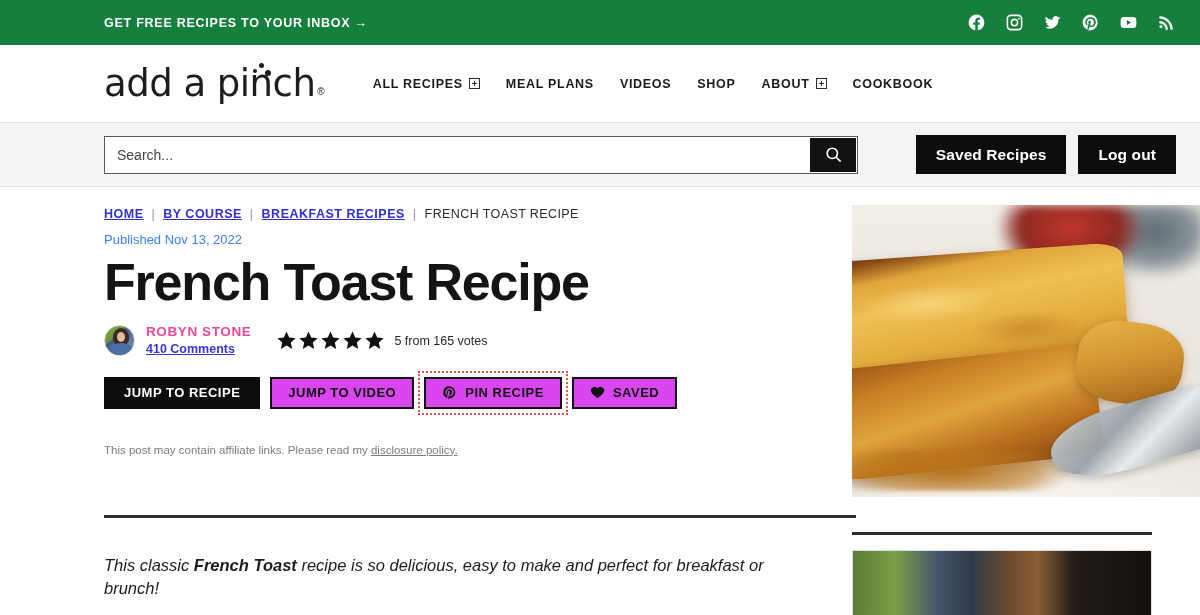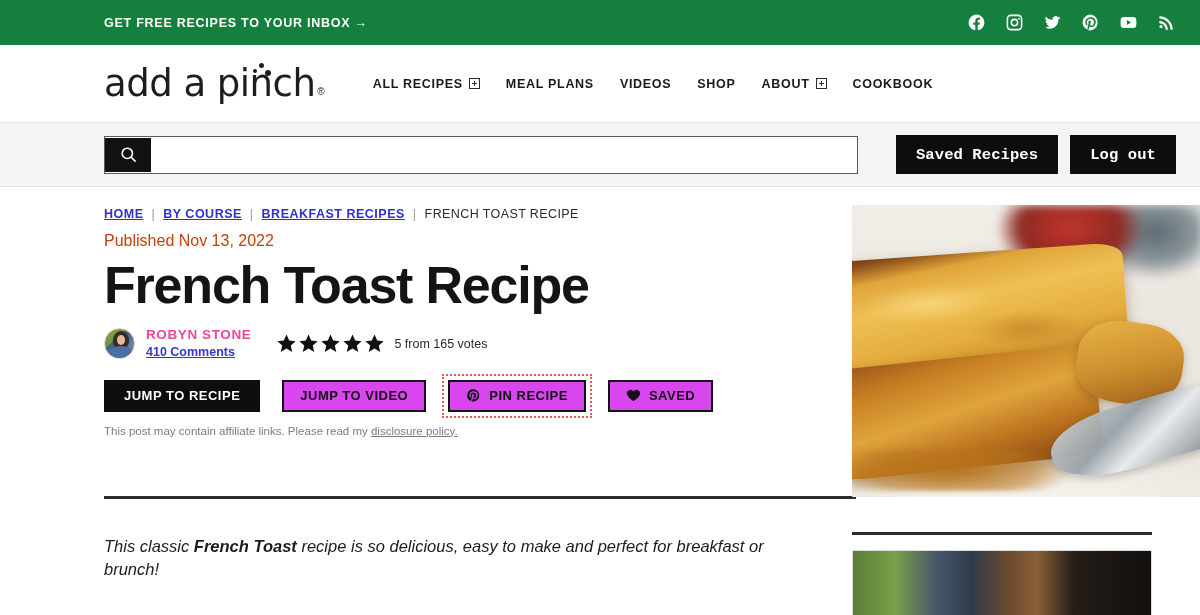--- a/index.html
+++ b/index.html
@@ -93,41 +93,41 @@
     width:46px; background:#111111; border:none; cursor:pointer;
     display:flex; align-items:center; justify-content:center;
     margin:1px 1px 1px 0;
   }
   .search-btn svg { width:19px; height:19px; stroke:#ffffff; fill:none; stroke-width:2; }
   .hdr-actions { margin-left:auto; display:flex; align-items:center; gap:12px; }
   .btn-dark {
     background:#0d0d0d; color:#ffffff; border:none; cursor:pointer;
     font-size:15.5px; font-weight:bold; letter-spacing:.1px;
     padding:0 20px; height:39px; display:flex; align-items:center;
-    font-family:Liberation Mono, monospace;
+    font-family:Liberation Sans, sans-serif;
   }
 
   
   .page { display:flex; padding:0 24px 0 104px; }
   .main-col { width:700px; padding-top:20px; position:relative; }
   .side-col { width:auto; padding-top:18px; padding-left:48px; }
 
   .breadcrumb {
     display:flex; align-items:center; gap:8px;
     font-size:12.5px; font-weight:bold; letter-spacing:.5px;
     margin-bottom:11px; flex-wrap:nowrap;
   }
   .bc-link {
     color:#2f2fd4; text-decoration:underline; cursor:pointer;
     font-weight:bold;
   }
   .bc-sep { color:#9a9a9a; font-weight:normal; }
   .bc-current { color:#2b2b2b; font-weight:normal; letter-spacing:.4px; }
 
-  .published { font-size:16px; color:#c2410c; margin-bottom:8px; }
+  .published { font-size:13px; color:#3b82f6; margin-bottom:8px; }
 
   .recipe-title {
     font-size:52px; font-weight:bold; letter-spacing:-1.2px;
     line-height:1.05; color:#141414; margin-bottom:14px;
     font-family:"Liberation Sans", sans-serif;
   }
 
   .byline { display:flex; align-items:center; gap:11px; margin-bottom:19px; }
   .avatar {
     width:31px; height:31px; border-radius:50%; flex:none;
@@ -153,21 +153,21 @@
   }
   .comments-link {
     font-size:12.5px; color:#3636d6; text-decoration:underline;
     cursor:pointer; font-weight:bold;
   }
   .rating { display:flex; align-items:center; gap:9px; margin-left:14px; }
   .stars { display:flex; gap:1px; }
   .stars svg { width:21px; height:21px; fill:#111111; display:block; }
   .votes { font-size:12.5px; color:#2a2a2a; }
 
-  .actions { display:flex; align-items:center; gap:12px; margin-bottom:13px; }
+  .actions { display:flex; align-items:center; gap:0; margin-bottom:35px; }
   .act {
     height:32px; display:flex; align-items:center; justify-content:center;
     gap:8px; font-size:13px; font-weight:bold; letter-spacing:.5px;
     border:2px solid #111111; background:#d946ef; color:#111111;
     cursor:pointer; padding:0 16px; white-space:nowrap;
     font-family:"Liberation Sans", sans-serif;
   }
   .act.filled { background:#0d0d0d; color:#ffffff; border-color:#0d0d0d; padding:0 18px; }
   .act + .act { margin-left:10px; }
   .act-focus {
@@ -330,20 +330,21 @@
       <span class="nav-plus"></span>
     </a>
     <a class="nav-item">
       <span>COOKBOOK</span>
     </a>
   </div>
 </div>
 
 <div class="searchrow">
   <div class="search-wrap">
+    <input class="search-input" type="text" placeholder="Search..." style="">
     <button class="search-btn">
       <svg viewBox="0 0 24 24">
           <circle cx="10.5" cy="10.5" r="6.5"></circle>
           <line x1="15.4" y1="15.4" x2="21" y2="21"></line>
         </svg>
     </button>
   </div>
   <div class="hdr-actions">
     <button class="btn-dark">Saved Recipes</button>
     <button class="btn-dark">Log out</button>

